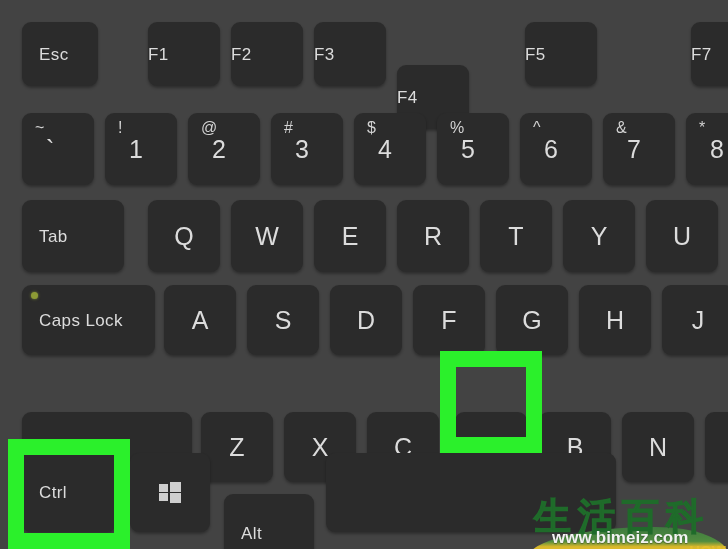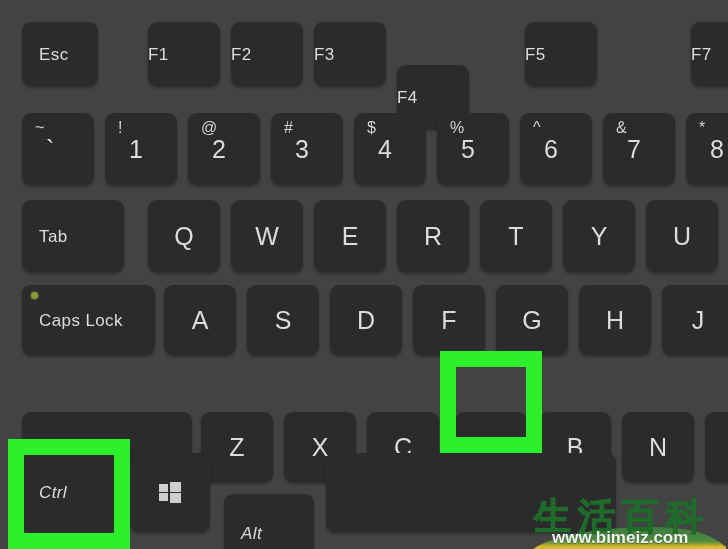--- a/index.html
+++ b/index.html
@@ -286,21 +286,21 @@
         <span class="lbl">V</span>
       </div>
       <div class="key letter" style="left: 539px; top: 368px; width: 72px; height: 70px;">
         <span class="lbl">B</span>
       </div>
       <div class="key letter" style="left: 622px; top: 368px; width: 72px; height: 70px;">
         <span class="lbl">N</span>
       </div>
       <div class="key letter" style="left: 705px; top: 368px; width: 72px; height: 70px;"></div>
     </div>
-    <div style="position: absolute; left: 0px; top: 0px; width: 100%; height: 100%; font-style: italic;">
+    <div style="position: absolute; left: 0px; top: 0px; width: 100%; height: 100%;">
       <div class="key word" style="left: 22px; top: 453px; width: 94px; height: 79px;">
         <span class="lbl">Ctrl</span>
       </div>
       <div class="key icon" style="left: 130px; top: 453px; width: 80px; height: 79px;">
         <span class="winlogo">
           <i class="q1"></i>
           <i class="q2"></i>
           <i class="q3"></i>
           <i class="q4"></i>
         </span>

